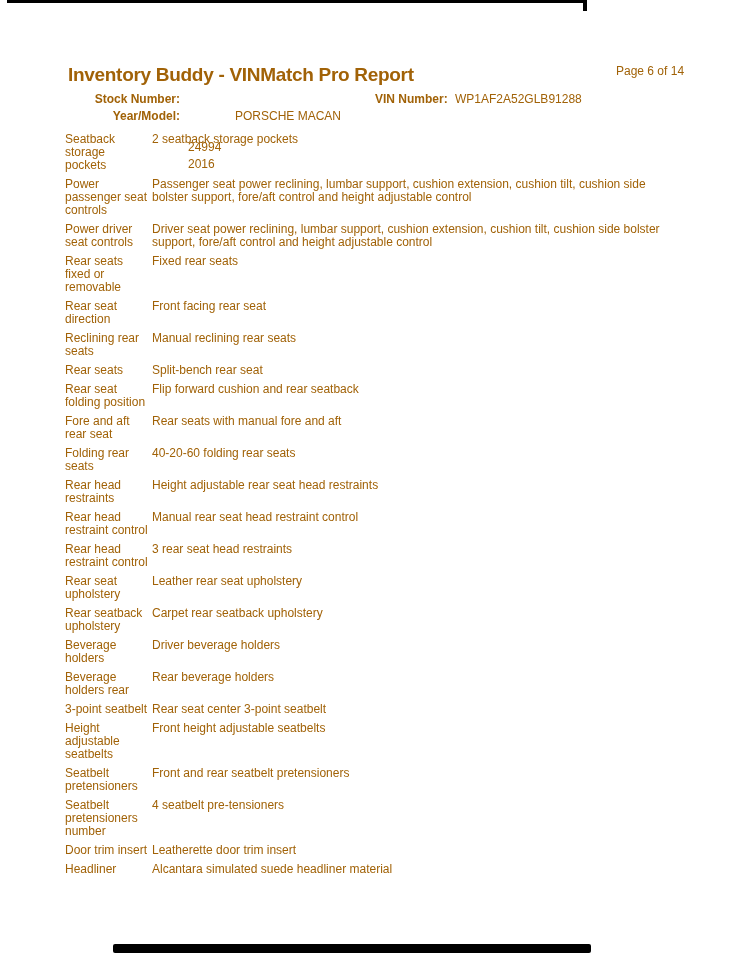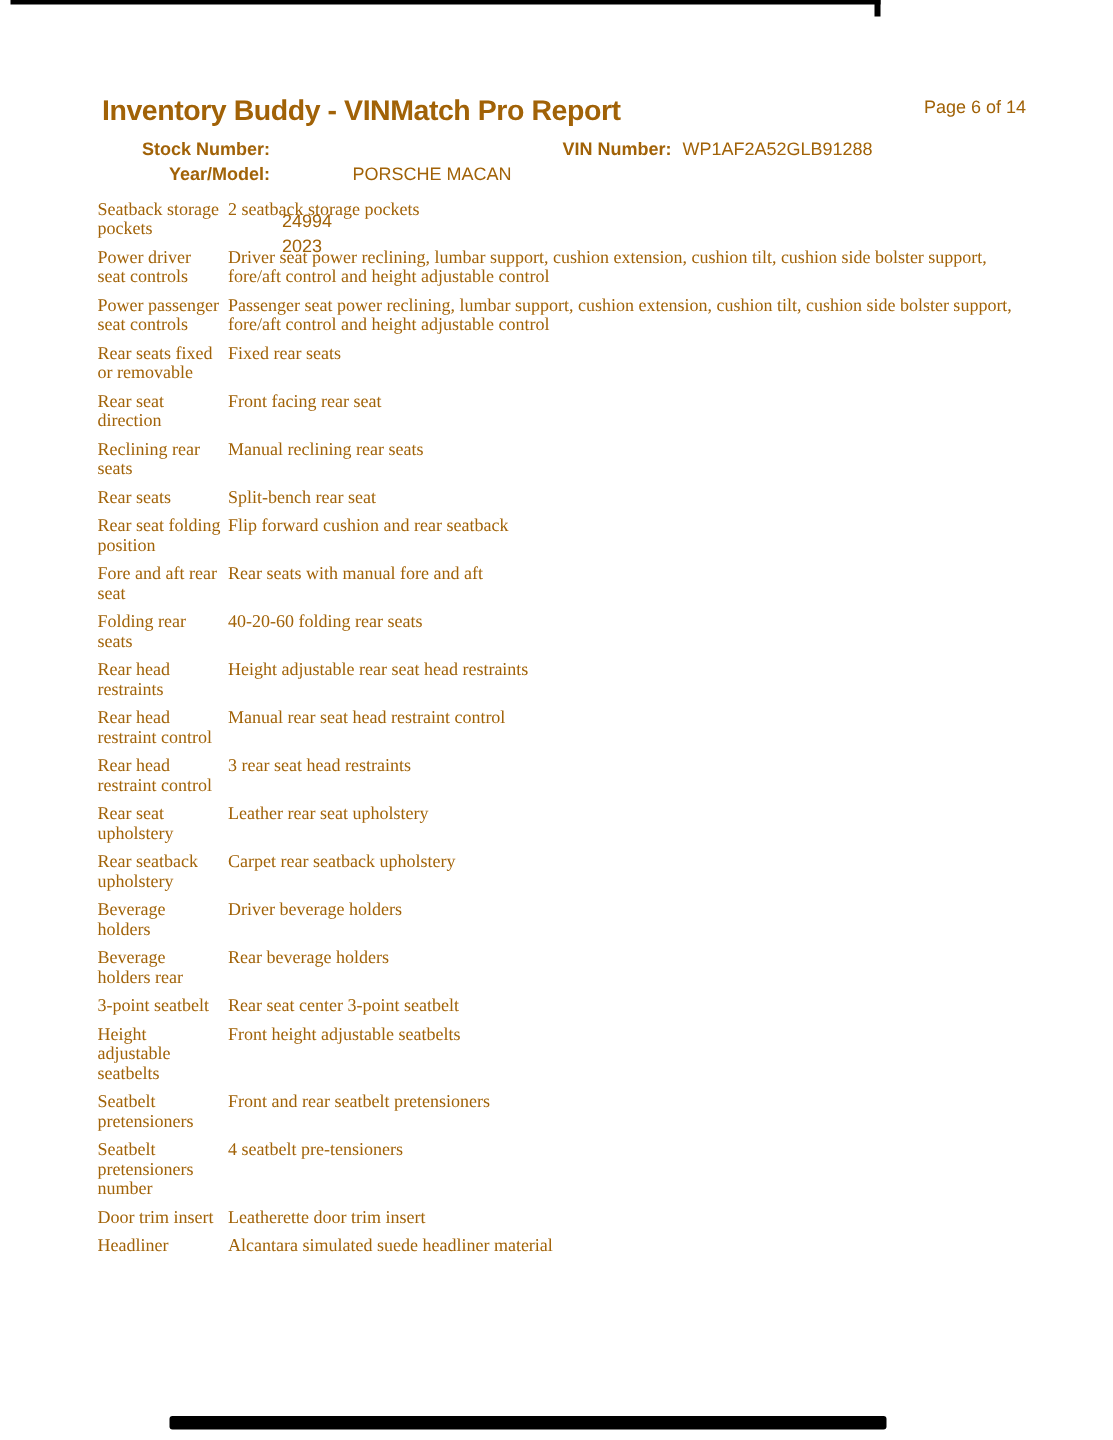--- a/index.html
+++ b/index.html
@@ -44,21 +44,21 @@
   .stock-label, .ym-label { left: 65px; width: 115px; text-align: right; }
   .stock-value, .ym-value { left: 188px; margin-top: 48px; }
   .vin-label { left: 375px; }
   .vin-value { left: 455px; }
   .mm-value { left: 235px; }
   
   .spec-table {
     position: absolute; left: 65px; top: 133px; width: 622px;
     font-size: 12px; line-height: 13px;
   }
-  .spec-row { display: flex; margin-bottom: 6px; font-family: Liberation Serif, serif; }
+  .spec-row { display: flex; margin-bottom: 6px; }
   .spec-label { width: 87px; padding-right: 4px; flex: none; }
   .spec-value { width: 530px; flex: none; }
 </style>
 </head>
 <body>
 
 <div class="page">
 
   <div class="scan-top-line"></div>
   <div class="scan-top-hook"></div>
@@ -68,41 +68,41 @@
 
   <div class="hdr-line hdr-line1">
     <span class="hdr-abs hdr-label stock-label">Stock Number:</span>
     <span class="hdr-abs stock-value">24994</span>
     <span class="hdr-abs hdr-label vin-label">VIN Number:</span>
     <span class="hdr-abs vin-value">WP1AF2A52GLB91288</span>
   </div>
 
   <div class="hdr-line hdr-line2">
     <span class="hdr-abs hdr-label ym-label">Year/Model:</span>
-    <span class="hdr-abs ym-value">2023</span>
+    <span class="hdr-abs ym-value">2016</span>
     <span class="hdr-abs mm-value">PORSCHE MACAN</span>
   </div>
 
   <div class="spec-table">
   <div class="spec-row">
     <div class="spec-label">Seatback storage pockets</div>
     <div class="spec-value">2 seatback storage pockets</div>
   </div>
 
   <div class="spec-row">
+    <div class="spec-label">Power passenger seat controls</div>
+    <div class="spec-value">Passenger seat power reclining, lumbar support, cushion extension, cushion tilt, cushion side bolster support, fore/aft control and height adjustable control</div>
+  </div>
+
+  <div class="spec-row">
     <div class="spec-label">Power driver seat controls</div>
     <div class="spec-value">Driver seat power reclining, lumbar support, cushion extension, cushion tilt, cushion side bolster support, fore/aft control and height adjustable control</div>
   </div>
 
   <div class="spec-row">
-    <div class="spec-label">Power passenger seat controls</div>
-    <div class="spec-value">Passenger seat power reclining, lumbar support, cushion extension, cushion tilt, cushion side bolster support, fore/aft control and height adjustable control</div>
-  </div>
-
-  <div class="spec-row">
     <div class="spec-label">Rear seats fixed or removable</div>
     <div class="spec-value">Fixed rear seats</div>
   </div>
 
   <div class="spec-row">
     <div class="spec-label">Rear seat direction</div>
     <div class="spec-value">Front facing rear seat</div>
   </div>
 
   <div class="spec-row">

